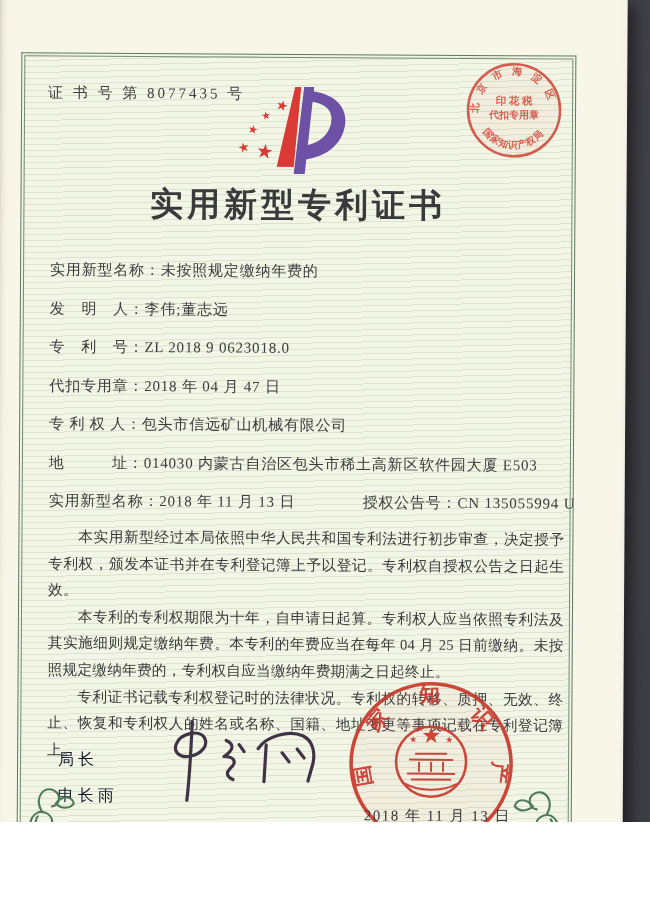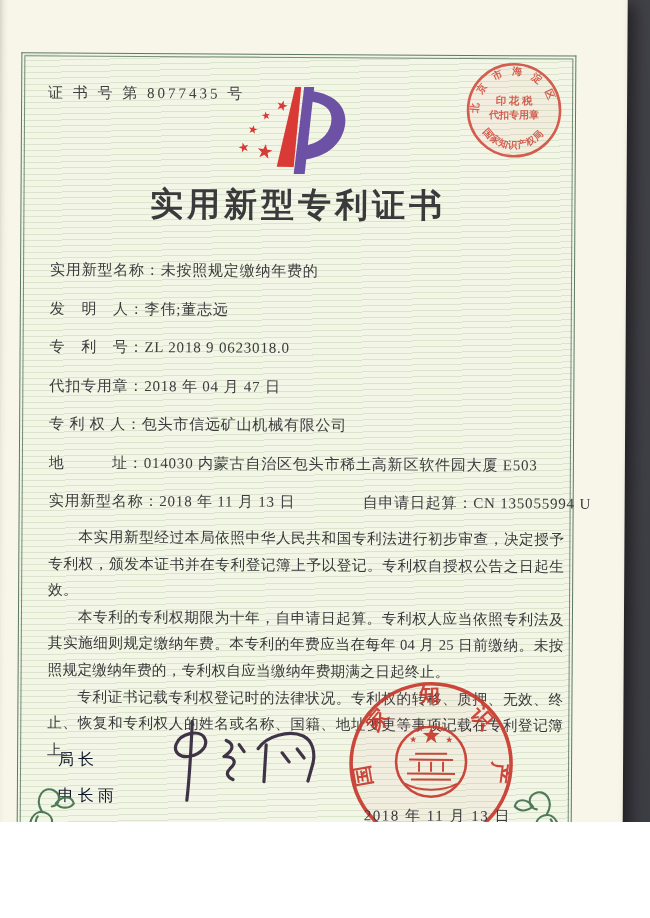--- a/index.html
+++ b/index.html
@@ -102,21 +102,21 @@
         </div>
         <div class="row">
           <span>专 利 权 人：</span><span>包头市信远矿山机械有限公司</span>
         </div>
         <div class="row">
           <span>地　　　址：</span><span>014030 内蒙古自治区包头市稀土高新区软件园大厦 E503</span>
         </div>
         <div class="row">
           <span>实用新型名称：</span><span>2018 年 11 月 13 日</span>
           <span class="pair2">
-            <span>自申请日起算：</span><span>CN 135055994 U</span>
+            <span>授权公告号：</span><span>CN 135055994 U</span>
           </span>
         </div>
       </div>
 
       <div class="abs paragraphs">
         <p>本实用新型经过本局依照中华人民共和国专利法进行初步审查，决定授予专利权，颁发本证书并在专利登记簿上予以登记。专利权自授权公告之日起生效。</p>
         <p>本专利的专利权期限为十年，自申请日起算。专利权人应当依照专利法及其实施细则规定缴纳年费。本专利的年费应当在每年 04 月 25 日前缴纳。未按照规定缴纳年费的，专利权自应当缴纳年费期满之日起终止。</p>
         <p>专利证书记载专利权登记时的法律状况。专利权的转移、质押、无效、终止、恢复和专利权人的姓名或名称、国籍、地址变更等事项记载在专利登记簿上。</p>
       </div>
 

